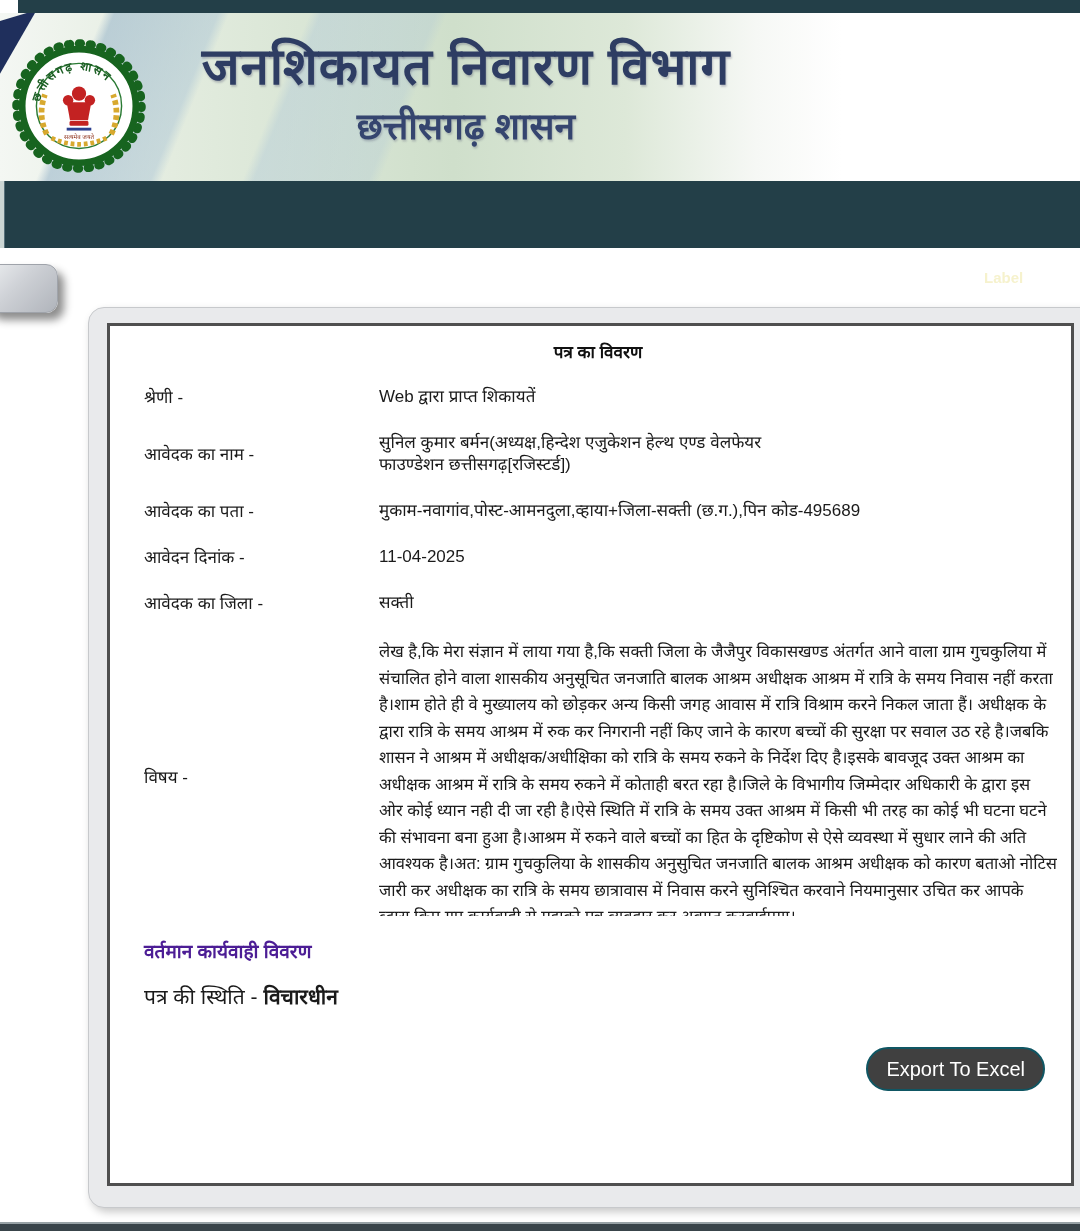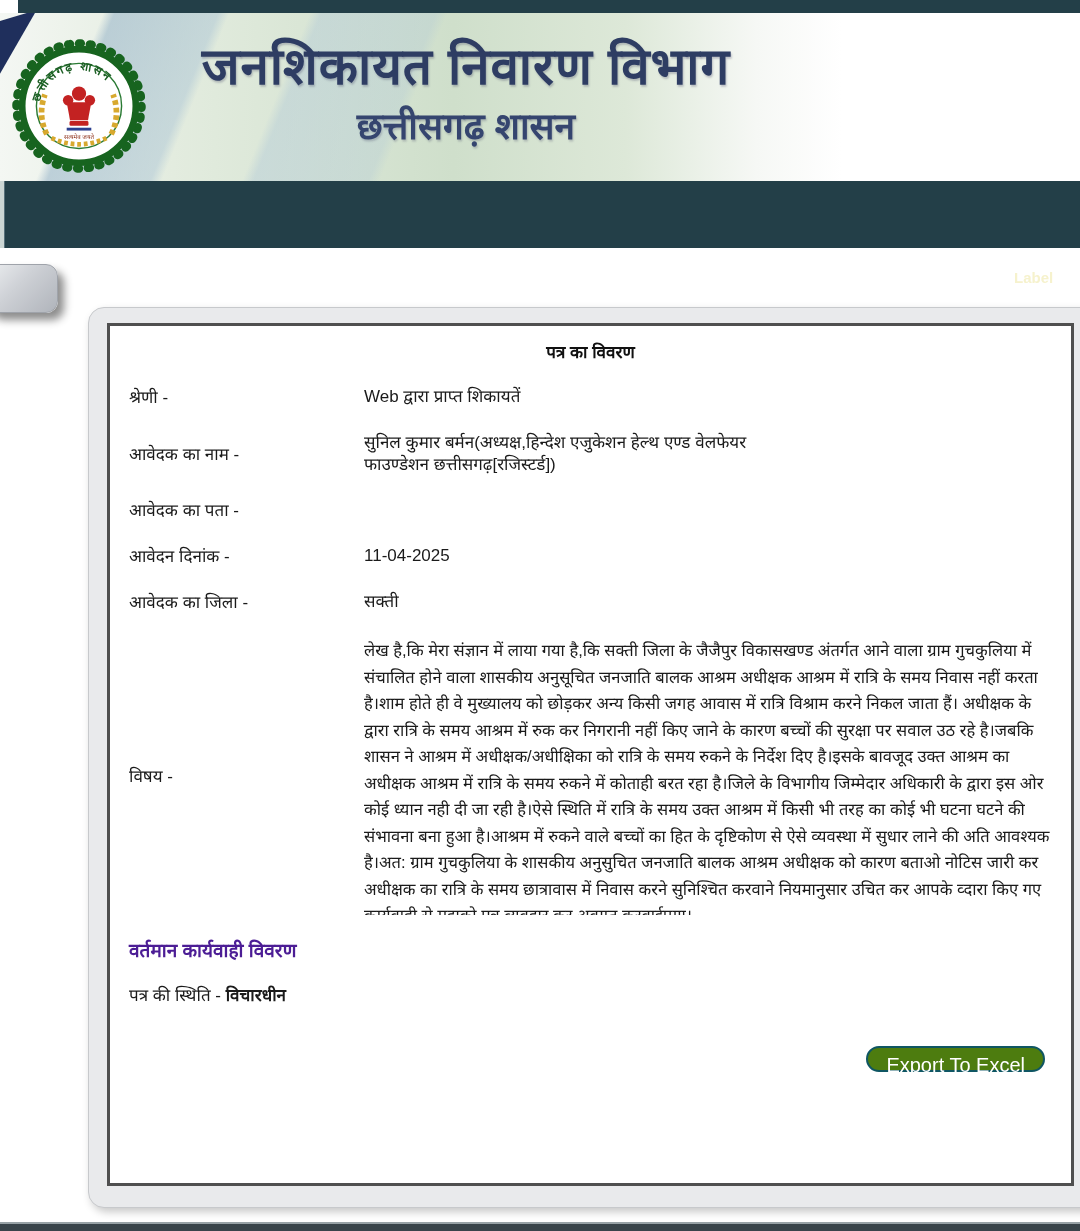--- a/index.html
+++ b/index.html
@@ -67,39 +67,39 @@
   
   .back-tab {
     position: absolute; left: -14px; top: 264px; width: 72px; height: 49px;
     border-radius: 12px;
     background: linear-gradient(135deg, #eceef0 0%, #cdd0d5 45%, #b0b4bb 100%);
     box-shadow: 6px 7px 9px rgba(0,0,0,.45);
     border: 1px solid #9fa3aa;
     cursor: pointer;
   }
   .faint-label {
-    position: absolute; left: 1014px; top: 269px;
+    position: absolute; left: 984px; top: 269px;
     font-size: 15px; font-weight: bold; color: #f6f2cd; text-align: right;
   }
 
   
   .outer-panel {
     position: absolute; left: 88px; top: 307px; width: 1008px; height: 901px;
     background: #e9eaec;
     border: 1px solid #c7c9cc;
     border-radius: 16px;
     box-shadow: 3px 4px 9px rgba(0,0,0,.22);
   }
 
   
   .inner-panel {
     position: absolute; left: 18px; top: 15px; width: 967px; height: 863px;
     background: #ffffff;
     border: 3px solid #4f4f4f;
-    padding: 16px 0 0 0;
+    padding: 16px 0 0 15px;
     overflow: hidden;
   }
 
   .panel-title {
     text-align: center; font-size: 17px; font-weight: bold; color: #111;
     height: 22px; line-height: 22px;
     margin-bottom: 22px;
   }
 
   .field-row {
@@ -120,31 +120,31 @@
     max-height: 278px;
     overflow: hidden;
   }
 
   .section-heading {
     font-size: 19px; font-weight: bold; color: #4c1d95;
     padding-left: 19px; height: 24px; line-height: 24px;
     margin-top: 6px; margin-bottom: 22px;
   }
   .status-line {
-    font-size: 17px; color: #1a1a1a;
+    font-size: 21px; color: #1a1a1a;
     padding-left: 19px; height: 21px; line-height: 21px;
     margin-bottom: 40px;
   }
   .status-value { font-weight: bold; }
 
   .button-row { text-align: right; padding-right: 26px; margin-bottom: 17px; }
   .export-btn {
     display: inline-block;
-    min-width: 172px; height: 26px; line-height: 34px;
-    background: #4d7c0f;
+    min-width: 172px; height: 44px; line-height: 34px;
+    background: #404040;
     border: 2px solid #0f5663;
     border-radius: 22px;
     color: #ffffff; font-size: 20px; text-align: center;
     padding: 0 18px;
     font-family: "Liberation Sans", "DejaVu Sans", sans-serif;
     cursor: pointer;
   }
 
   .action-bar {
     margin: 0 13px 0 12px;
@@ -219,20 +219,21 @@
         <div class="field-value">Web द्वारा प्राप्त शिकायतें</div>
       </div>
 
       <div class="field-row">
         <div class="field-label">आवेदक का नाम -</div>
         <div class="field-value value-narrow">सुनिल कुमार बर्मन(अध्यक्ष,हिन्देश एजुकेशन हेल्थ एण्ड वेलफेयर फाउण्डेशन छत्तीसगढ़[रजिस्टर्ड])</div>
       </div>
 
       <div class="field-row">
         <div class="field-label">आवेदक का पता -</div>
+        <div class="field-value">मुकाम-नवागांव,पोस्ट-आमनदुला,व्हाया+जिला-सक्ती (छ.ग.),पिन कोड-495689</div>
       </div>
 
       <div class="field-row">
         <div class="field-label">आवेदन दिनांक -</div>
         <div class="field-value">11-04-2025</div>
       </div>
 
       <div class="field-row">
         <div class="field-label">आवेदक का जिला -</div>
         <div class="field-value">सक्ती</div>

